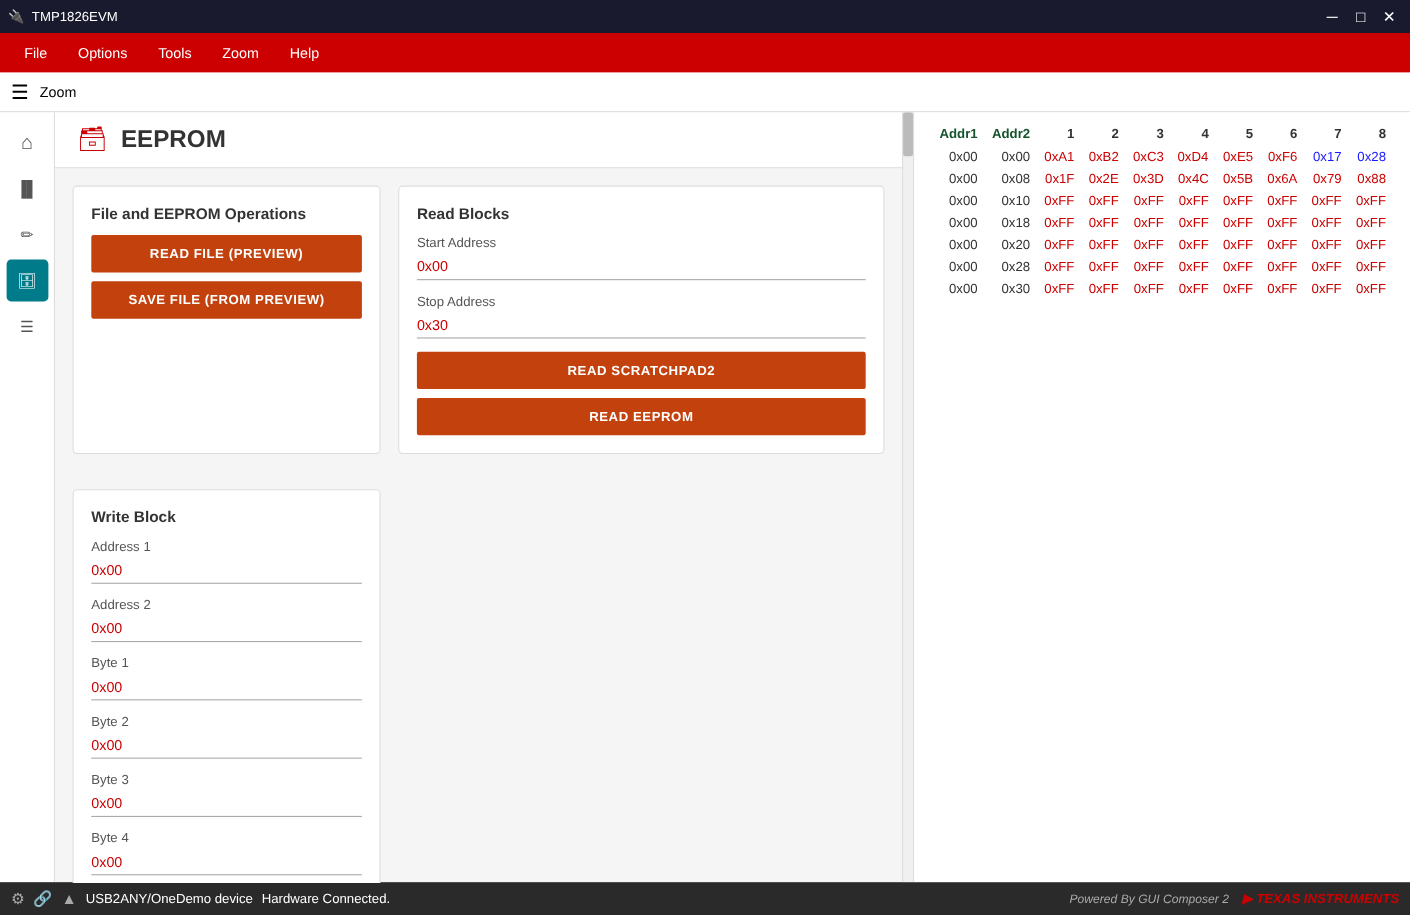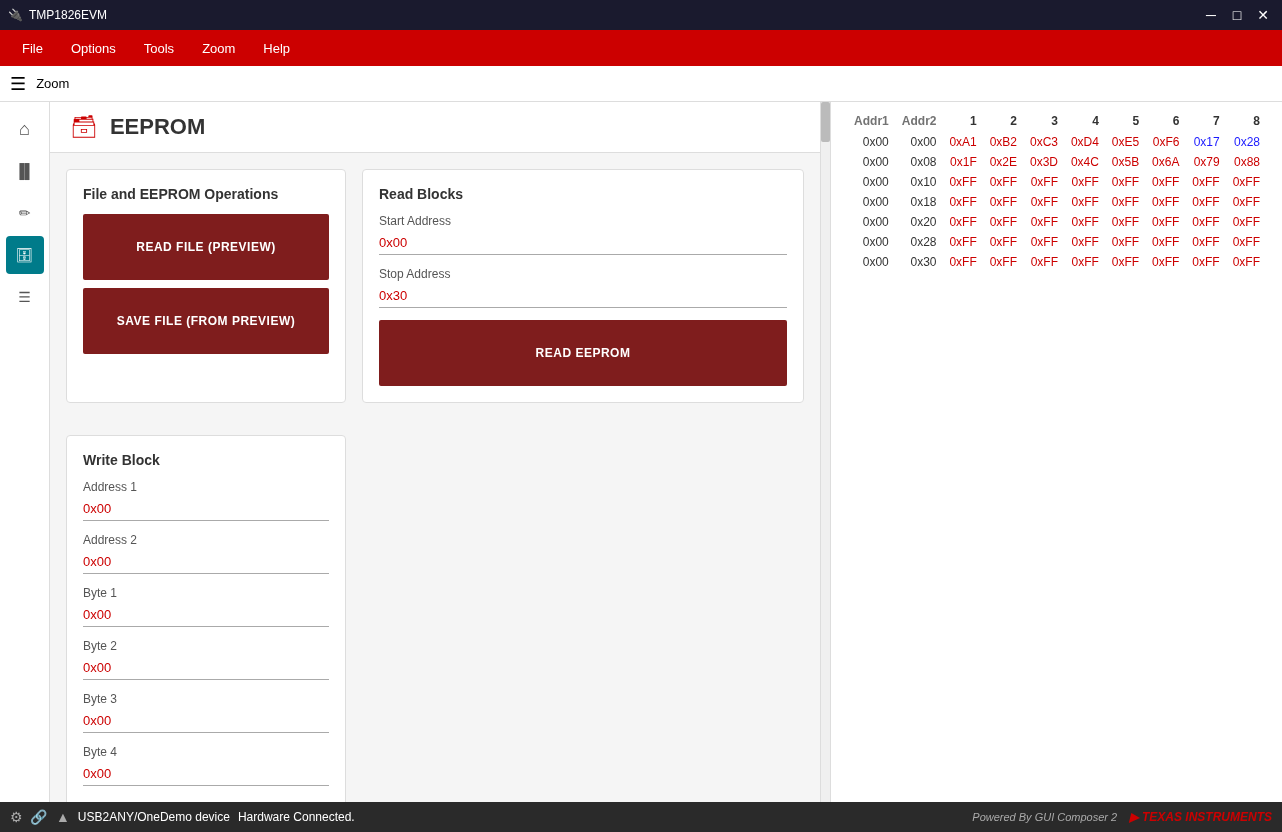--- a/index.html
+++ b/index.html
@@ -131,22 +131,22 @@
       display: flex;
       gap: 16px;
     }
     .file-card { flex: 0 0 280px; }
     .read-card { flex: 1; }
 
     
     .teal-btn {
       display: block;
       width: 100%;
-      padding: 26px;
-      background: #7f1d1d;
+      padding: 10px;
+      background: #c2410c;
       color: white;
       border: none;
       border-radius: 2px;
       cursor: pointer;
       font-size: 12px;
       font-weight: bold;
       text-align: center;
       margin-bottom: 8px;
       letter-spacing: 0.5px;
     }
@@ -191,21 +191,21 @@
     }
     .data-table th {
       text-align: right;
       padding: 4px 6px;
       color: #333;
       font-weight: bold;
       position: sticky;
       top: 0;
       background: white;
     }
-    .data-table th:first-child, .data-table th:nth-child(2) { color: #737373; }
+    .data-table th:first-child, .data-table th:nth-child(2) { color: #14532d; }
     .data-table td {
       text-align: right;
       padding: 3px 6px;
       color: #cc0000;
     }
     .data-table td.addr { color: #333; }
 
     
     .status-bar {
       background: #2a2a2a;
@@ -295,20 +295,21 @@
             <button class="teal-btn">READ FILE (PREVIEW)</button>
             <button class="teal-btn">SAVE FILE (FROM PREVIEW)</button>
           </div>
 
           <div class="card read-card">
             <div class="card-title">Read Blocks</div>
             <div class="field-label">Start Address</div>
             <input class="field-input" type="text" value="0x00" style="">
             <div class="field-label">Stop Address</div>
             <input class="field-input" type="text" value="0x30" style="">
+            <button class="teal-btn">READ SCRATCHPAD2</button>
             <button class="teal-btn">READ EEPROM</button>
           </div>
 
         </div>
 
         <div class="card write-card" style="max-width: 280px;">
           <div class="card-title">Write Block</div>
 
           <div class="field-label">Address 1</div>
           <input class="field-input" type="text" value="0x00" style="">
@@ -353,21 +354,21 @@
               <th>8</th>
             </tr>
           </thead>
           <tbody id="data-table-body">
           <tr>
                 <td class="addr">0x00</td>
                 <td class="addr">0x00</td>
                 <td style="color: rgb(204, 0, 0);">0xA1</td>
                 <td style="color: rgb(204, 0, 0);">0xB2</td>
                 <td style="color: rgb(204, 0, 0);">0xC3</td>
-                <td style="color: rgb(204, 0, 0);">0xD4</td>
+                <td style="color: rgb(204, 0, 0); text-align: center;">0xD4</td>
                 <td style="color: rgb(204, 0, 0); margin-top: 24px;">0xE5</td>
                 <td style="color: rgb(204, 0, 0);">0xF6</td>
                 <td style="color: rgb(26, 26, 255);">0x17</td>
                 <td style="color: rgb(26, 26, 255);">0x28</td>
               </tr>
               <tr>
                 <td class="addr">0x00</td>
                 <td class="addr">0x08</td>
                 <td style="color: rgb(204, 0, 0);">0x1F</td>
                 <td style="color: rgb(204, 0, 0);">0x2E</td>

